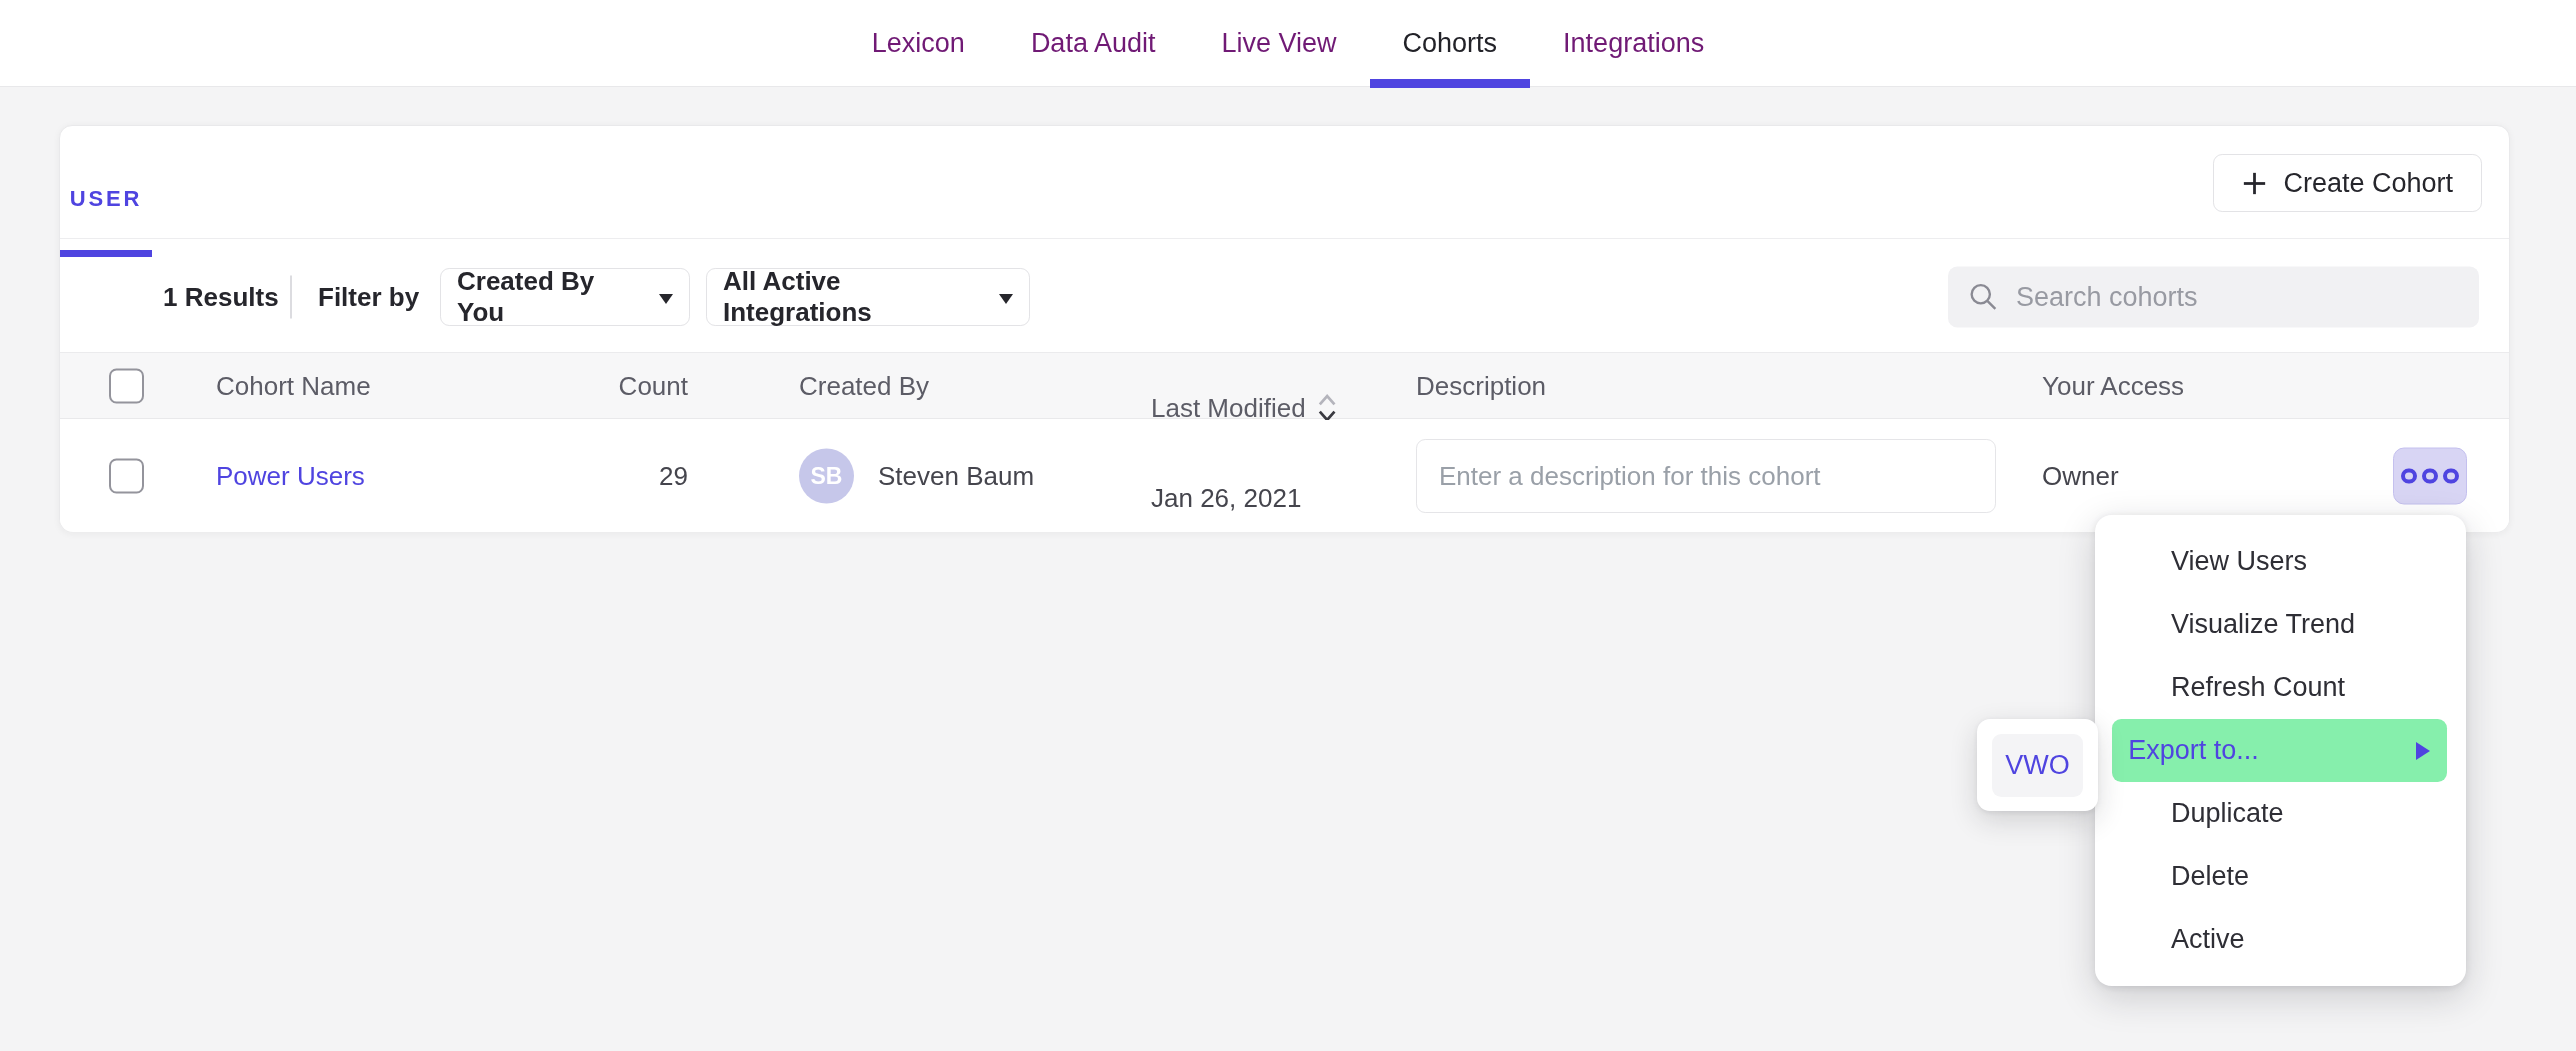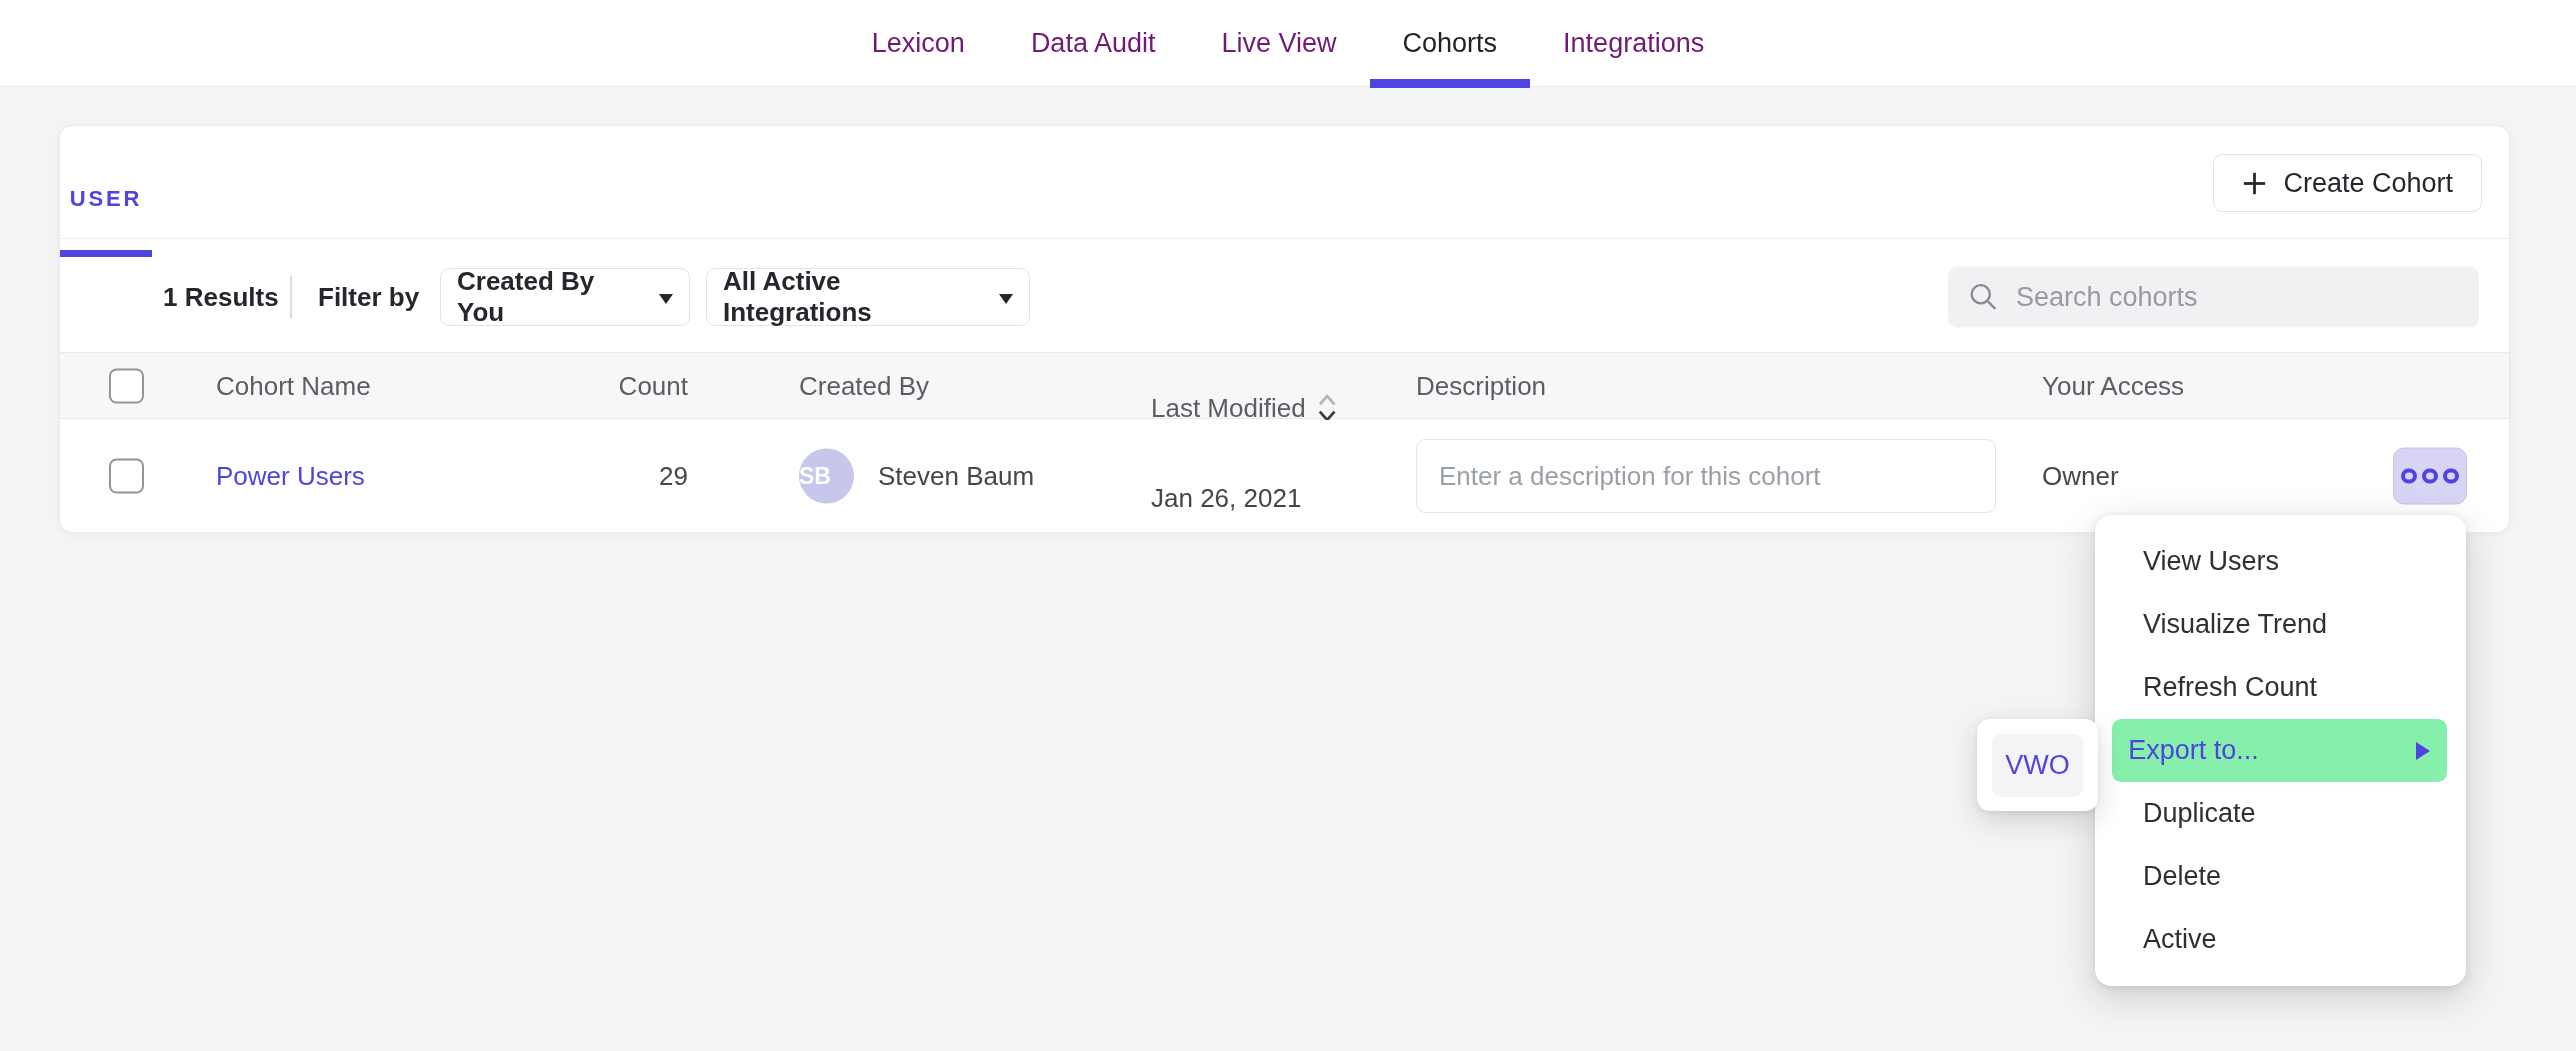--- a/index.html
+++ b/index.html
@@ -105,21 +105,21 @@
   .col-desc   { left:1356px; }
   .col-access { left:1982px; }
   .checkbox {
     width:35px; height:35px; background:#fff; border:2.8px solid #94949c;
     border-radius:7.4px; cursor:pointer;
   }
   .cohort-link { color:#4f44e0; cursor:pointer; }
   .creator { display:flex; align-items:center; gap:24px; }
   .avatar {
     width:55px; height:55px; border-radius:50%; background:#c6c7ea;
-    display:flex; align-items:center; justify-content:flex-start;
+    display:flex; align-items:center; justify-content:center;
     color:#fff; font-size:23px; font-weight:700;
   }
   .desc-input {
     width:580px; height:74px; border:1.8px solid #e5e5e8; border-radius:9.2px;
     padding:0 22px; font-family:inherit; font-size:26px; color:#3a3a42;
     outline:none; background:#fff;
   }
   .desc-input::placeholder { color:#9aa0a8; }
   .more-btn {
     left:2333px; width:74px; height:57px; background:#d8d5f4;
@@ -132,21 +132,21 @@
 
   
   .context-menu {
     position:absolute; left:2095px; top:515px; width:371px;
     background:#fff; border-radius:16.6px; padding:15px 0;
     box-shadow:0 11px 37px rgba(30,30,40,.18), 0 1.8px 7.4px rgba(30,30,40,.10);
     z-index:20;
   }
   .menu-item {
     height:63px; display:flex; align-items:center; padding:0 48px;
-    font-size:27px; color:#2e2e35; cursor:pointer;
+    font-size:27px; color:#2e2e35; cursor:pointer;margin-left:28px;
   }
   .menu-item.highlight {
     margin:0 19.4px 0 16.6px; padding:0 16.6px; border-radius:9.2px;
     background:#86efac; color:#4f44e0; justify-content:space-between;
   }
   .submenu-arrow {
     width:0; height:0; border-top:9.2px solid transparent;
     border-bottom:9.2px solid transparent; border-left:14px solid #4f44e0;
   }
 

